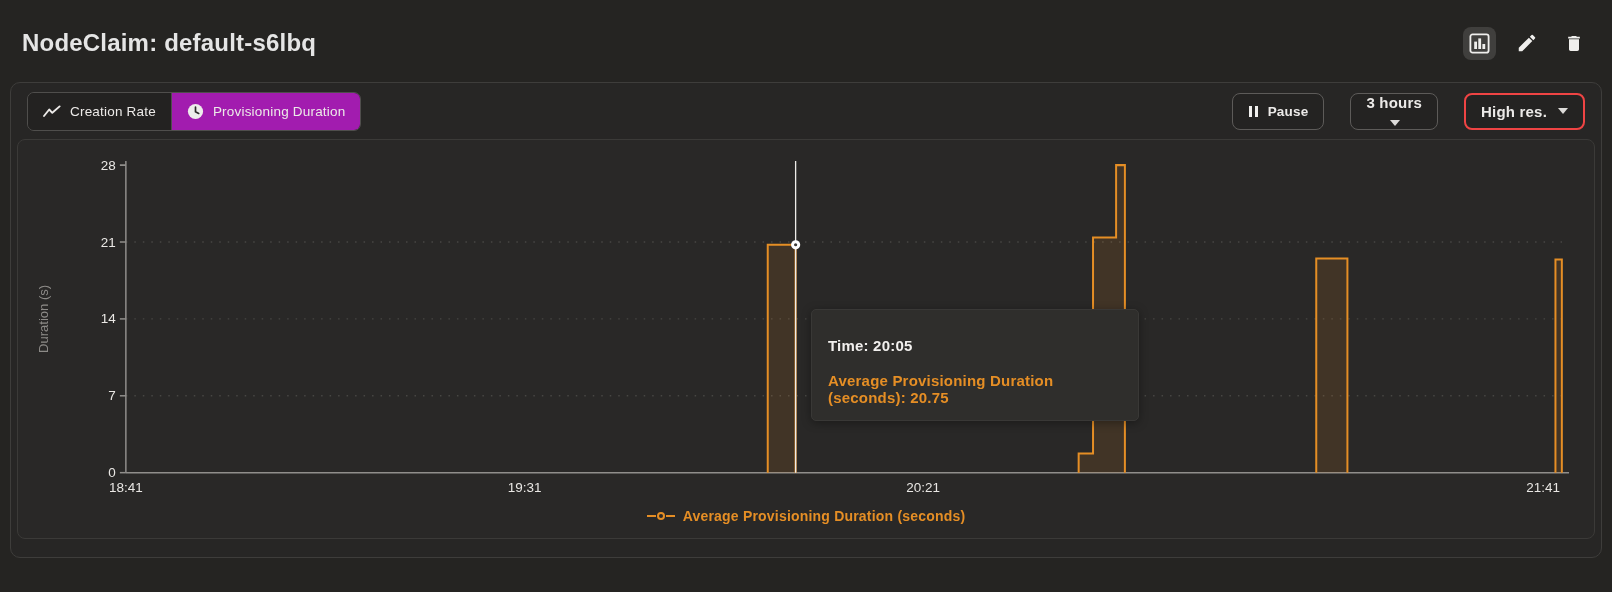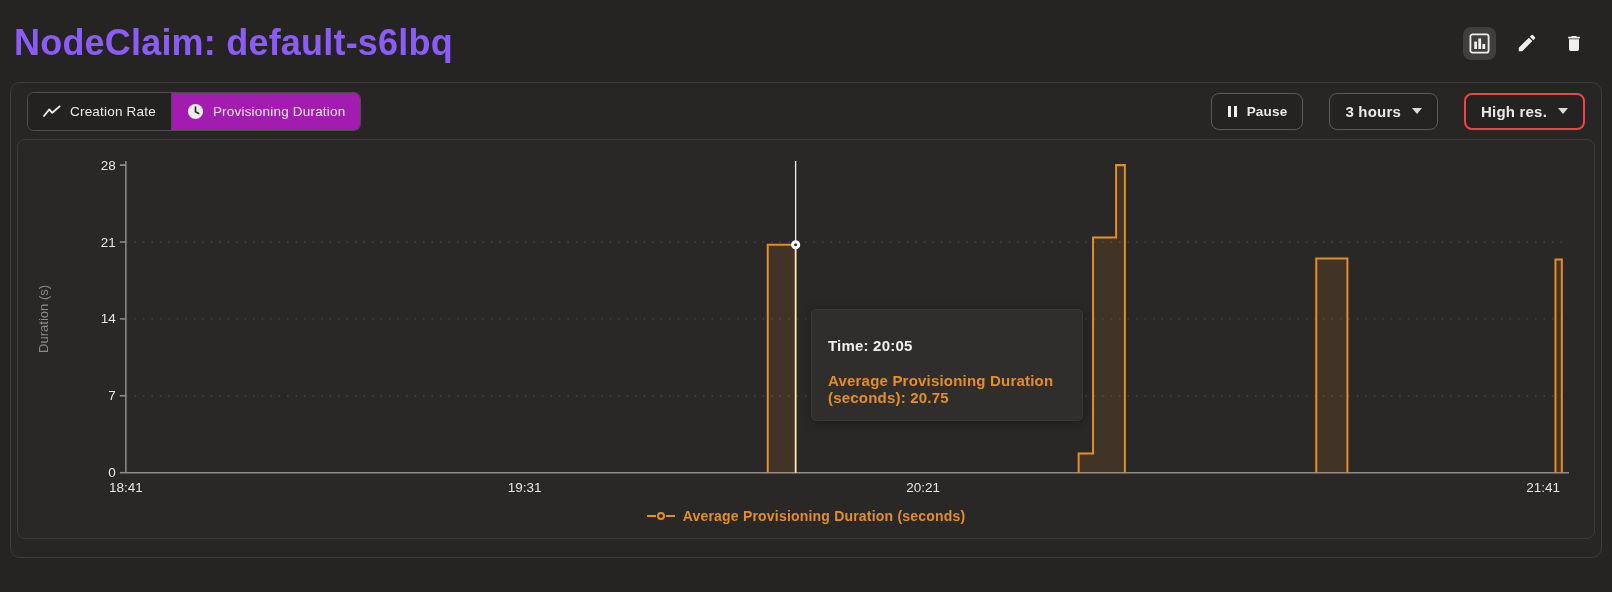--- a/index.html
+++ b/index.html
@@ -2,21 +2,21 @@
 <html><head>
 <meta charset="utf-8">
 <style>
   html,body{margin:0;padding:0;width:1612px;height:592px;overflow:hidden;
     background:#252422;font-family:"Liberation Sans","DejaVu Sans",sans-serif;
     -webkit-font-smoothing:antialiased;}
   .page{width:1612px;height:592px;position:relative;}
 
   
   .header{display:flex;align-items:center;padding:18px 22px 14px 10px;height:50px;box-sizing:content-box;}
-  .page-title{margin:4px;font-size:36px;font-weight:600;color:#8b5cf6;letter-spacing:.2px;flex:1;}
+  .page-title{margin:12px;font-size:24px;font-weight:600;color:#e5e5e5;letter-spacing:.2px;flex:1;}
   .header-actions{display:flex;align-items:center;gap:14px;}
   .icon-btn{background:transparent;border:none;padding:6px;border-radius:8px;cursor:pointer;
     display:flex;align-items:center;justify-content:center;color:#f0efed;}
   .icon-btn.active{background:#403f3d;}
   .icon-btn svg{display:block;}
 
   
   .card{margin:0 10px;height:476px;background:#272625;border:1px solid #3e3d3b;border-radius:10px;
     padding:8px 6px 0 6px;box-sizing:border-box;}
   .toolbar{display:flex;align-items:center;padding:0 10px;height:40px;margin-bottom:8px;}
@@ -25,21 +25,21 @@
   .tab{display:inline-flex;align-items:center;gap:9px;height:37px;padding:0 15px;border:none;
     background:#232221;color:#eceae8;font-size:13.5px;font-family:inherit;cursor:pointer;font-weight:400;letter-spacing:.2px;}
   .tab + .tab{border-left:1px solid #4f4e4c;}
   .tab.selected{background:#a21caf;}
   .tab svg{display:block;}
 
   .toolbar-right{margin-left:auto;display:flex;align-items:center;gap:26px;}
   .btn{display:inline-flex;align-items:center;gap:9px;height:37px;padding:0 15px;border:1px solid #5d5b59;
     border-radius:8px;background:rgba(0,0,0,0.06);color:#eceae8;font-size:13.5px;font-family:inherit;
     cursor:pointer;font-weight:600;letter-spacing:.2px;box-sizing:border-box;}
-  .btn.range{font-size:15px;}
+  .btn.range{font-size:15px;flex-direction:column;}
   .btn.focused{border:2px solid #ef4444;font-size:15px;}
   .caret{width:0;height:0;border-left:5px solid transparent;border-right:5px solid transparent;
     border-top:6px solid #dddbd9;margin-left:2px;}
   .pause-glyph{display:block;}
 
   
   .chart-card{position:relative;margin:0 0;height:398px;background:#292827;border:1px solid #3b3a38;
     border-radius:8px;overflow:hidden;}
   .chart-svg{position:absolute;left:0;top:0;width:100%;height:100%;}
 
@@ -47,21 +47,21 @@
   .axis{stroke:#908e8b;stroke-width:1.5;fill:none;}
   .ylab{fill:#e9e7e4;font-size:13.5px;text-anchor:end;font-family:inherit;}
   .xlab{fill:#e9e7e4;font-size:13.5px;text-anchor:middle;font-family:inherit;}
   .axis-title{fill:#8d8b88;font-size:13px;text-anchor:middle;font-family:inherit;}
   .area{stroke:none;}
   .line{fill:none;stroke-width:2;}
   .cross{stroke:#edebe8;stroke-width:1.3;}
   .dot-outer{fill:#ffffff;}
   .dot-core{fill:#3c3b39;}
 
-  .tooltip{position:absolute;left:793px;top:169px;width:272px;height:112px;box-sizing:border-box;
+  .tooltip{position:absolute;left:793px;top:169px;width:328px;height:112px;box-sizing:border-box;
     background:#2f2e2c;border:1px solid #393836;border-radius:5px;padding:27px 16px 0 16px;
     box-shadow:0 2px 10px rgba(0,0,0,.35);}
   .tt-time{color:#f2f0ee;font-size:15px;font-weight:600;letter-spacing:.2px;}
   .tt-value{margin-top:18px;font-size:15px;font-weight:600;letter-spacing:.2px;}
 
   .legend{position:absolute;left:0;right:0;bottom:14px;display:flex;align-items:center;
     justify-content:center;gap:8px;font-size:14px;font-weight:600;letter-spacing:.2px;cursor:pointer;}
   .legend svg{display:block;}
 </style>
 </head>

